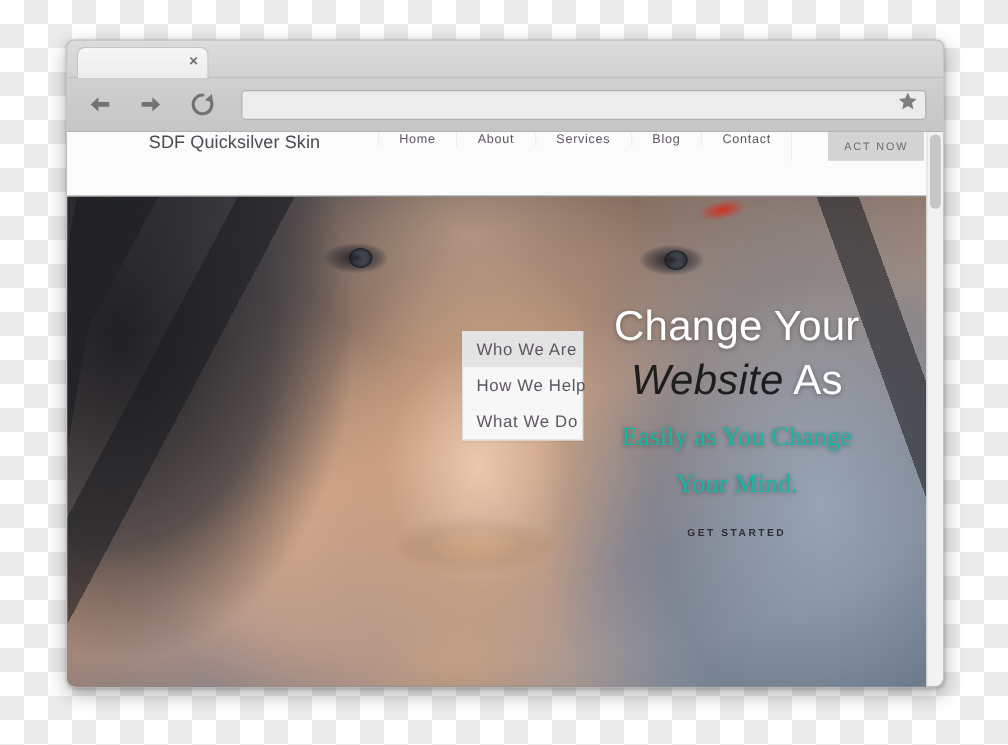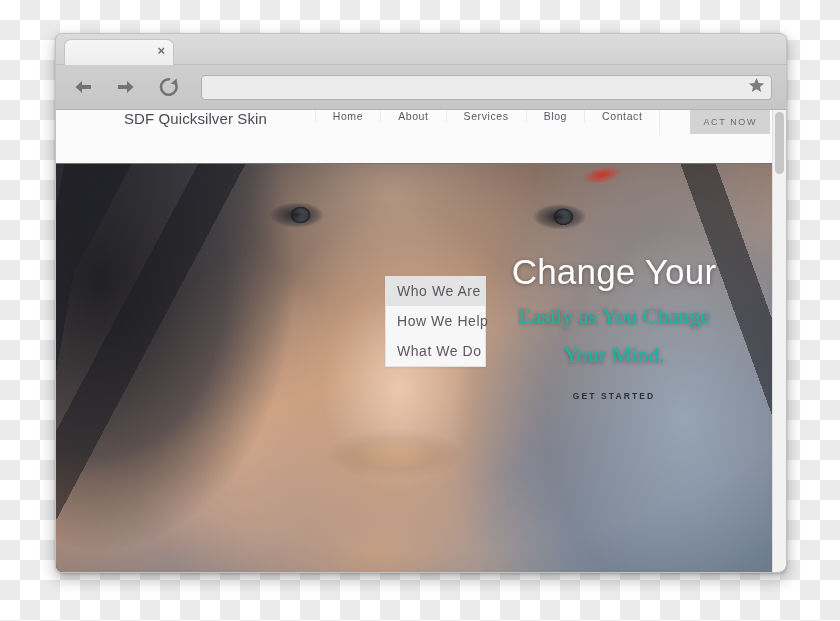--- a/index.html
+++ b/index.html
@@ -396,20 +396,24 @@
 
     <div class="hero">
       <div class="hero-photo"></div>
       <div class="hero-straps"></div>
       <div class="hero-eyes"></div>
       <div class="hero-accent-red"></div>
       <div class="hero-vignette"></div>
 
       <div class="hero-copy">
         <div class="hero-line1">Change Your</div>
+        <div class="hero-line2">
+          <span class="em">Website</span>
+          <span>As</span>
+        </div>
         <div class="hero-sub">Easily as You Change</div>
         <div class="hero-sub">Your Mind.</div>
         <div class="hero-getstarted">GET STARTED</div>
       </div>
     </div>
 
     <div class="dropdown">
       <div class="dropdown-item active">Who We Are</div>
       <div class="dropdown-item">How We Help</div>
       <div class="dropdown-item">What We Do</div>

